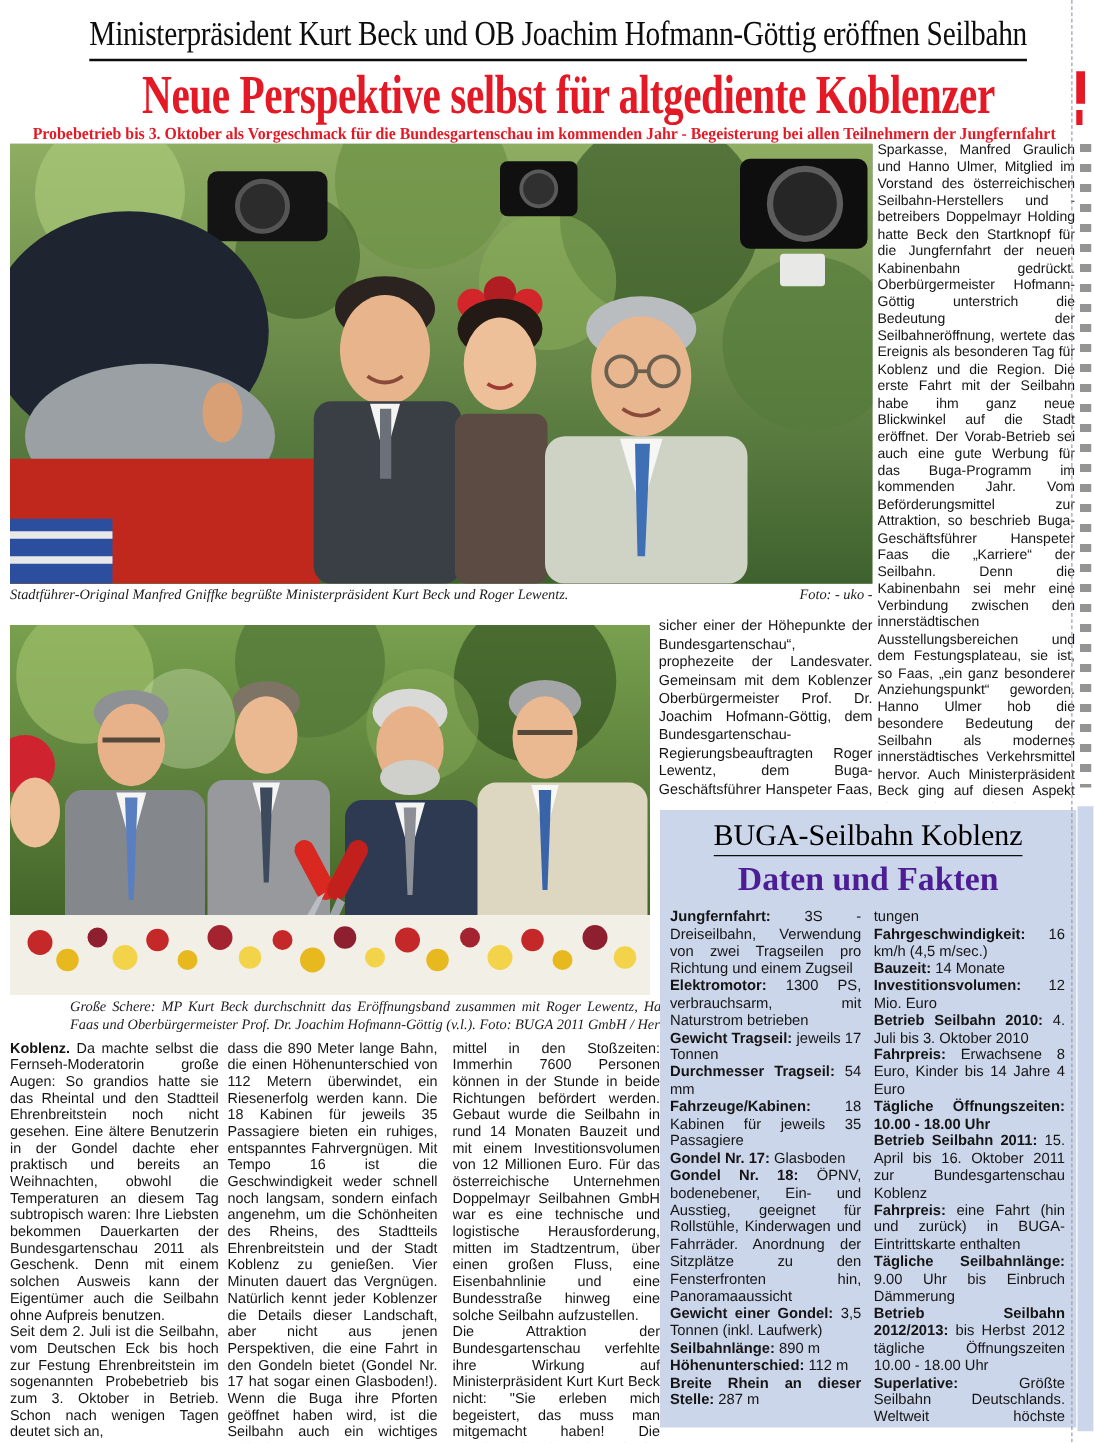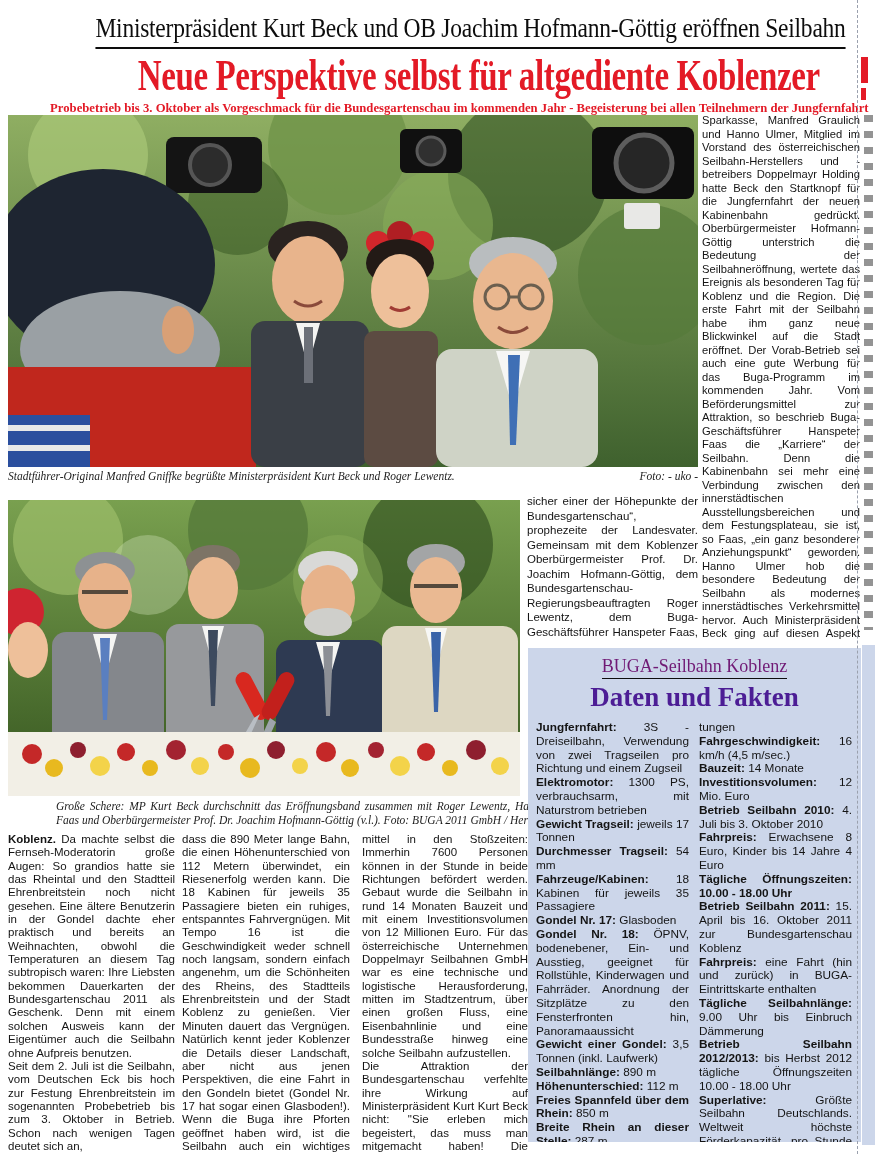--- a/index.html
+++ b/index.html
@@ -1,19 +1,19 @@
 <!DOCTYPE html>
 <html lang="de"><head>
 <meta charset="utf-8">
 <style>
   html,body{margin:0;padding:0;background:#ffffff;}
   #page{position:relative;width:875px;height:1154px;background:#fff;overflow:hidden;
         font-family:"Liberation Sans",sans-serif;color:#141414;}
   
-  .center{position:absolute;left:24px;width:845px;text-align:center;white-space:nowrap;text-decoration:underline;}
+  .center{position:absolute;left:0;width:845px;text-align:center;white-space:nowrap;text-decoration:underline;}
   .kicker-wrap{top:12px;}
   .kicker{display:inline-block;font-family:"Liberation Serif",serif;font-size:28px;
           color:#0d0d0d;border-bottom:2px solid #0d0d0d;padding-bottom:3px;
           transform:scaleX(.84);transform-origin:center top;letter-spacing:-.3px;}
   .headline-wrap{top:50px;}
   .headline{display:inline-block;font-family:"Liberation Serif",serif;font-weight:bold;
             font-size:44px;color:#e31a26;transform:scaleX(.75);transform-origin:center top;
             letter-spacing:-.5px;}
   .subhead-wrap{top:98px;}
   .subhead{display:inline-block;font-family:"Liberation Serif",serif;font-weight:bold;
@@ -31,22 +31,22 @@
   #right-col{left:702px;top:114px;width:158px;height:528px;font-size:11.2px;line-height:13.5px;}
   #mid-col{left:527px;top:494px;width:171px;height:146px;font-size:11.5px;line-height:14.5px;}
   #col1{left:8px;top:833px;width:167px;height:321px;font-size:11.5px;line-height:13.35px;}
   #col2{left:182px;top:833px;width:168px;height:321px;font-size:11.5px;line-height:13.35px;}
   #col3{left:362px;top:833px;width:166px;height:321px;font-size:11.5px;line-height:13.35px;}
   .lead{font-weight:bold;}
   
   #facts-box{position:absolute;left:528px;top:648px;width:333px;height:494px;
              background:#ccd6ea;box-sizing:border-box;padding:8px 8px 6px;overflow:hidden;}
   .box-title-row{text-align:center;}
-  .box-title{display:inline-block;font-family:"Liberation Serif",serif;font-size:18px;
-             color:#701a75;border-bottom:1.5px solid #0d0d0d;padding-bottom:1px;}
+  .box-title{display:inline-block;font-family:"Liberation Serif",serif;font-size:24px;
+             color:#000000;border-bottom:1.5px solid #0d0d0d;padding-bottom:1px;}
   .box-subtitle{text-align:center;font-family:"Liberation Serif",serif;font-weight:bold;
                 font-size:27px;color:#4c1d95;margin:3px 0 8px;}
   .facts-cols{display:flex;gap:10px;}
   .facts-col{width:153px;font-size:11.8px;line-height:13.8px;text-align:justify;}
   .fact{margin:0;}
   .fact-label{font-weight:bold;}
   
   #edge-divider{position:absolute;left:857px;top:0;height:1154px;width:0;
                 border-left:1.5px dashed #9aa0ad;}
   #edge-text-frag{position:absolute;left:864px;top:115px;width:9px;height:515px;opacity:.55;
@@ -265,21 +265,20 @@
           <p class="fact"><b class="fact-label">Jungfernfahrt:</b> <span>3S - Dreiseilbahn, Verwendung von zwei Tragseilen pro Richtung und einem Zugseil</span></p>
           <p class="fact"><b class="fact-label">Elektromotor:</b> <span>1300 PS, verbrauchsarm, mit Naturstrom betrieben</span></p>
           <p class="fact"><b class="fact-label">Gewicht Tragseil:</b> <span>jeweils 17 Tonnen</span></p>
           <p class="fact"><b class="fact-label">Durchmesser Tragseil:</b> <span>54 mm</span></p>
           <p class="fact"><b class="fact-label">Fahrzeuge/Kabinen:</b> <span>18 Kabinen für jeweils 35 Passagiere</span></p>
           <p class="fact"><b class="fact-label">Gondel Nr. 17:</b> <span>Glasboden</span></p>
           <p class="fact"><b class="fact-label">Gondel Nr. 18:</b> <span>ÖPNV, bodenebener, Ein- und Ausstieg, geeignet für Rollstühle, Kinderwagen und Fahrräder. Anordnung der Sitzplätze zu den Fensterfronten hin, Panoramaaussicht</span></p>
           <p class="fact"><b class="fact-label">Gewicht einer Gondel:</b> <span>3,5 Tonnen (inkl. Laufwerk)</span></p>
           <p class="fact"><b class="fact-label">Seilbahnlänge:</b> <span>890 m</span></p>
           <p class="fact"><b class="fact-label">Höhenunterschied:</b> <span>112 m</span></p>
-          <p class="fact"><b class="fact-label">Freies Spannfeld über dem Rhein:</b> <span>850 m</span></p>
           <p class="fact"><b class="fact-label">Breite Rhein an dieser Stelle:</b> <span>287 m</span></p>
         </div>
       <div class="facts-col">
           <p class="fact"><span>tungen</span></p>
           <p class="fact"><b class="fact-label">Fahrgeschwindigkeit:</b> <span>16 km/h (4,5 m/sec.)</span></p>
           <p class="fact"><b class="fact-label">Bauzeit:</b> <span>14 Monate</span></p>
           <p class="fact"><b class="fact-label">Investitionsvolumen:</b> <span>12 Mio. Euro</span></p>
           <p class="fact"><b class="fact-label">Betrieb Seilbahn 2010:</b> <span>4. Juli bis 3. Oktober 2010</span></p>
           <p class="fact"><b class="fact-label">Fahrpreis:</b> <span>Erwachsene 8 Euro, Kinder bis 14 Jahre 4 Euro</span></p>
           <p class="fact"><b class="fact-label">Tägliche Öffnungszeiten: 10.00 - 18.00 Uhr</b> <span></span></p>

